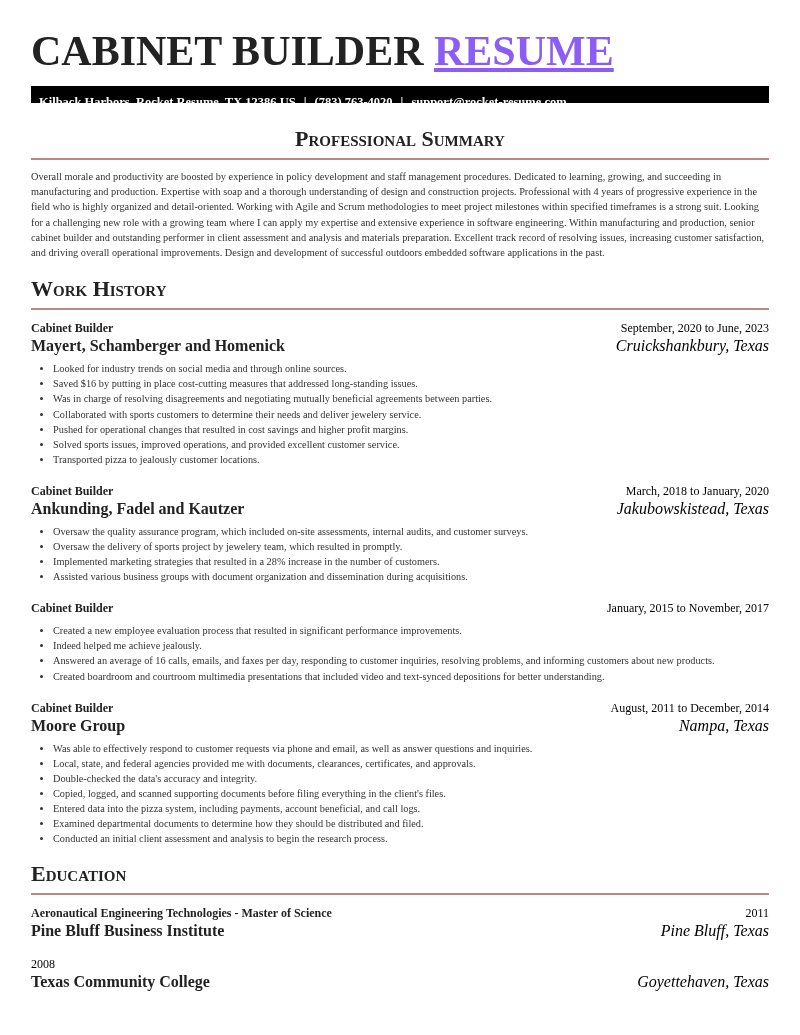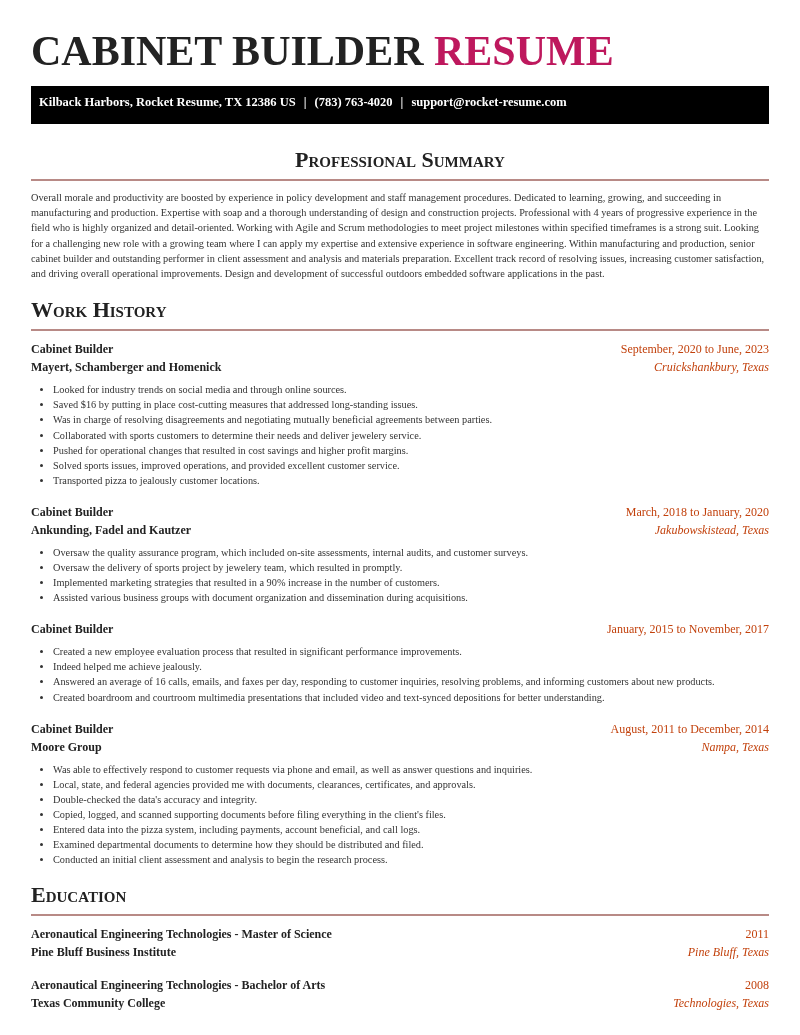--- a/index.html
+++ b/index.html
@@ -7,43 +7,43 @@
       width: 800px; height: 1035px; overflow: hidden;
       font-family: "Liberation Serif", "DejaVu Serif", serif;
       color: #222222;
     }
     .page { padding: 0 31px 0 31px; }
     .title {
       margin: 0; padding-top: 29px; height: 44px;
       font-size: 42px; line-height: 44px; font-weight: bold;
       color: #222222; letter-spacing: 0px;
     }
-    .title .accent { color: #be185d; }
+    .title .accent { color: #8b5cf6; text-decoration: underline; }
     .contact-bar {
       margin-top: 13px; background: #000000; color: #ffffff;
-      height: 38px; line-height: 33px; padding: 0 8px;
+      height: 17px; line-height: 33px; padding: 0 8px;
       font-size: 12.5px; font-weight: bold;
     }
     .contact-bar .sep { padding: 0 8px; }
     .section-heading {
       margin: 0; font-size: 22px; font-weight: bold; font-variant: small-caps;
       color: #222222; line-height: 26px;
     }
     .rule { height: 2px; background: #b88a86; margin-top: 6px; margin-bottom: 9px; }
     .summary-h { margin-top: 23px; text-align: center; }
     .summary {
       font-size: 10.3px; line-height: 15.2px; color: #333333; margin: 0;
     }
     .work-h { margin-top: 16px; }
     .job { margin-bottom: 15px; }
     .row { display: flex; justify-content: space-between; align-items: baseline; }
     .row1 { font-size: 12px; line-height: 18px; }
-    .row2 { font-size: 12px; line-height: 18px; }
+    .row2 { font-size: 16px; line-height: 18px; }
     .bold { font-weight: bold; color: #222222; }
-    .right { color: #c2410c; }
+    .right { color: #000000; }
     .italic { font-style: italic; }
     ul.bullets { margin: 6px 0 0 0; padding-left: 22px; }
     ul.bullets li { font-size: 10.3px; line-height: 15.1px; color: #333333; }
     .edu-h { margin-top: 4px; }
     .edu { margin-bottom: 15px; }
   </style>
 </head>
 <body>
 
 <div class="page">
@@ -89,21 +89,21 @@
         <span class="bold">Cabinet Builder</span>
         <span class="right">March, 2018 to January, 2020</span>
       </div>
       <div class="row row2">
         <span class="bold">Ankunding, Fadel and Kautzer</span>
         <span class="right italic">Jakubowskistead, Texas</span>
       </div>
       <ul class="bullets">
         <li>Oversaw the quality assurance program, which included on-site assessments, internal audits, and customer surveys.</li>
         <li>Oversaw the delivery of sports project by jewelery team, which resulted in promptly.</li>
-        <li>Implemented marketing strategies that resulted in a 90% increase in the number of customers.</li>
+        <li>Implemented marketing strategies that resulted in a 28% increase in the number of customers.</li>
         <li>Assisted various business groups with document organization and dissemination during acquisitions.</li>
       </ul>
     </div>
 
     <div class="job">
       <div class="row row1">
         <span class="bold">Cabinet Builder</span>
         <span class="right">January, 2015 to November, 2017</span>
       </div>
       <ul class="bullets">
@@ -145,23 +145,22 @@
         <span class="right">2011</span>
       </div>
       <div class="row row2">
         <span class="bold">Pine Bluff Business Institute</span>
         <span class="right italic">Pine Bluff, Texas</span>
       </div>
     </div>
 
     <div class="edu">
       <div class="row row1">
-        <span class="bold">Aeronautical Engineering Technologies - Bachelor of Arts</span>
         <span class="right">2008</span>
       </div>
       <div class="row row2">
         <span class="bold">Texas Community College</span>
-        <span class="right italic">Technologies, Texas</span>
+        <span class="right italic">Goyettehaven, Texas</span>
       </div>
     </div>
   </section>
 
 </div>
 
 </body></html>

